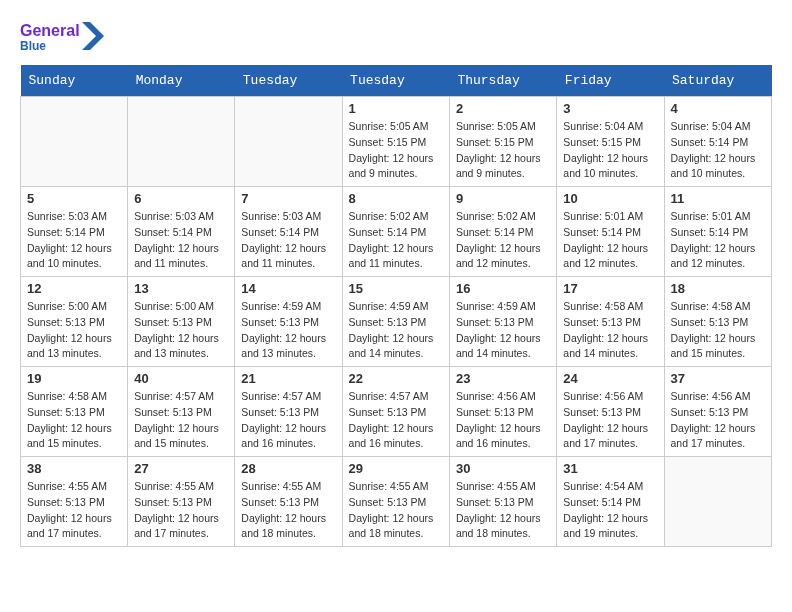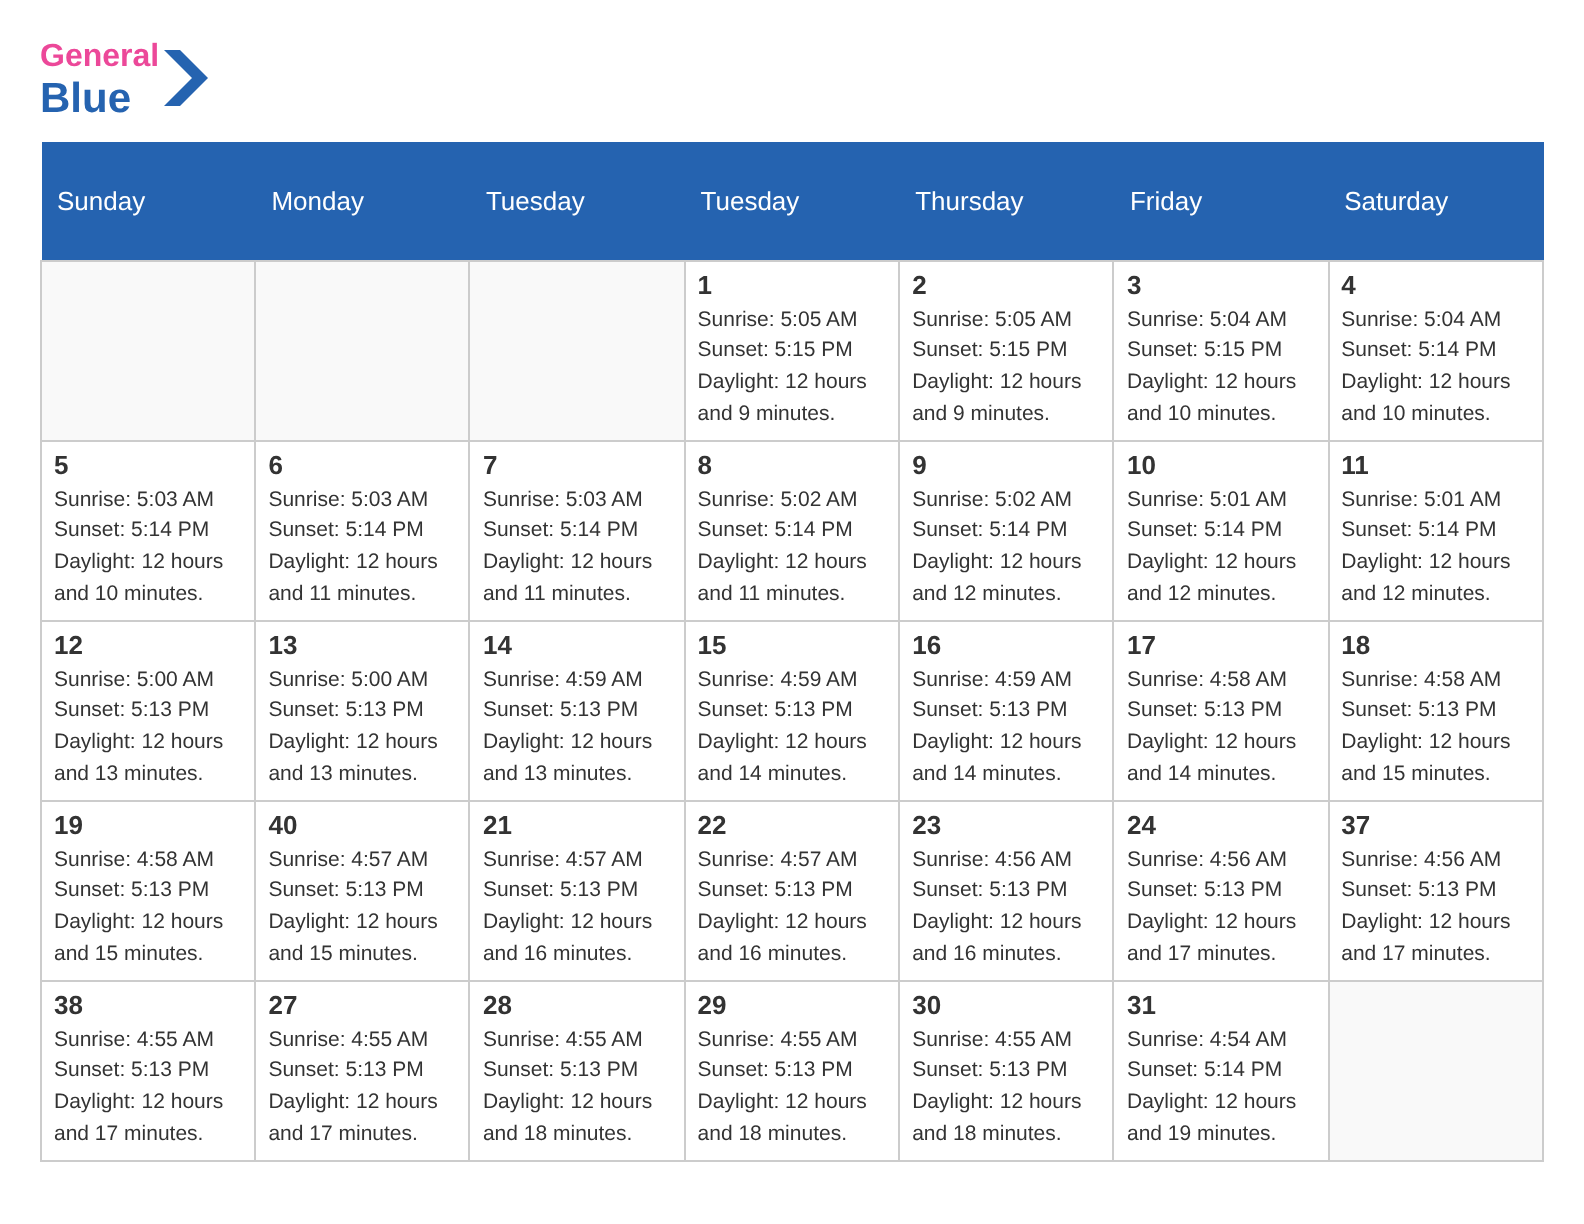--- a/index.html
+++ b/index.html
@@ -36,23 +36,24 @@
     }
     .calendar {
       width: 100%;
       border-collapse: collapse;
       font-size: 11px;
     }
     .calendar th {
       background-color: #2563b0;
       color: #fff;
       text-align: left;
-      padding: 22px 8px;
+      padding: 8px 8px;
       font-size: 13px;
       font-weight: normal;
+      font-family: Liberation Mono, monospace;
     }
     .calendar td {
       border: 1px solid #ccc;
       vertical-align: top;
       padding: 4px 6px;
       width: 108px;
       min-height: 80px;
     }
     .day-number {
       font-size: 13px;
@@ -69,22 +70,22 @@
     .empty-cell {
       background: #f9f9f9;
     }
   </style>
 </head>
 <body>
 
 <div class="header">
   <div class="logo">
   <div style="display:flex;flex-direction:column;line-height:1.1;">
-    <span style="font-size:16px;font-weight:bold;color:#ec4899;">General</span>
-    <span style="font-size:21px;font-weight:bold;color:#2563b0;">Blue</span>
+    <span style="font-size:16px;font-weight:bold;color:#6d28d9;">General</span>
+    <span style="font-size:12px;font-weight:bold;color:#2563b0;">Blue</span>
   </div>
   <div style="margin-left:2px;margin-top:2px;">
     <svg width="22" height="28" viewBox="0 0 22 28">
       <polygon points="0,0 14,14 0,28 8,28 22,14 8,0" fill="#2563b0"></polygon>
     </svg>
   </div>
 </div>
   <div class="title-block">
     <div class="month-title"></div>
     <div class="subtitle"></div>

